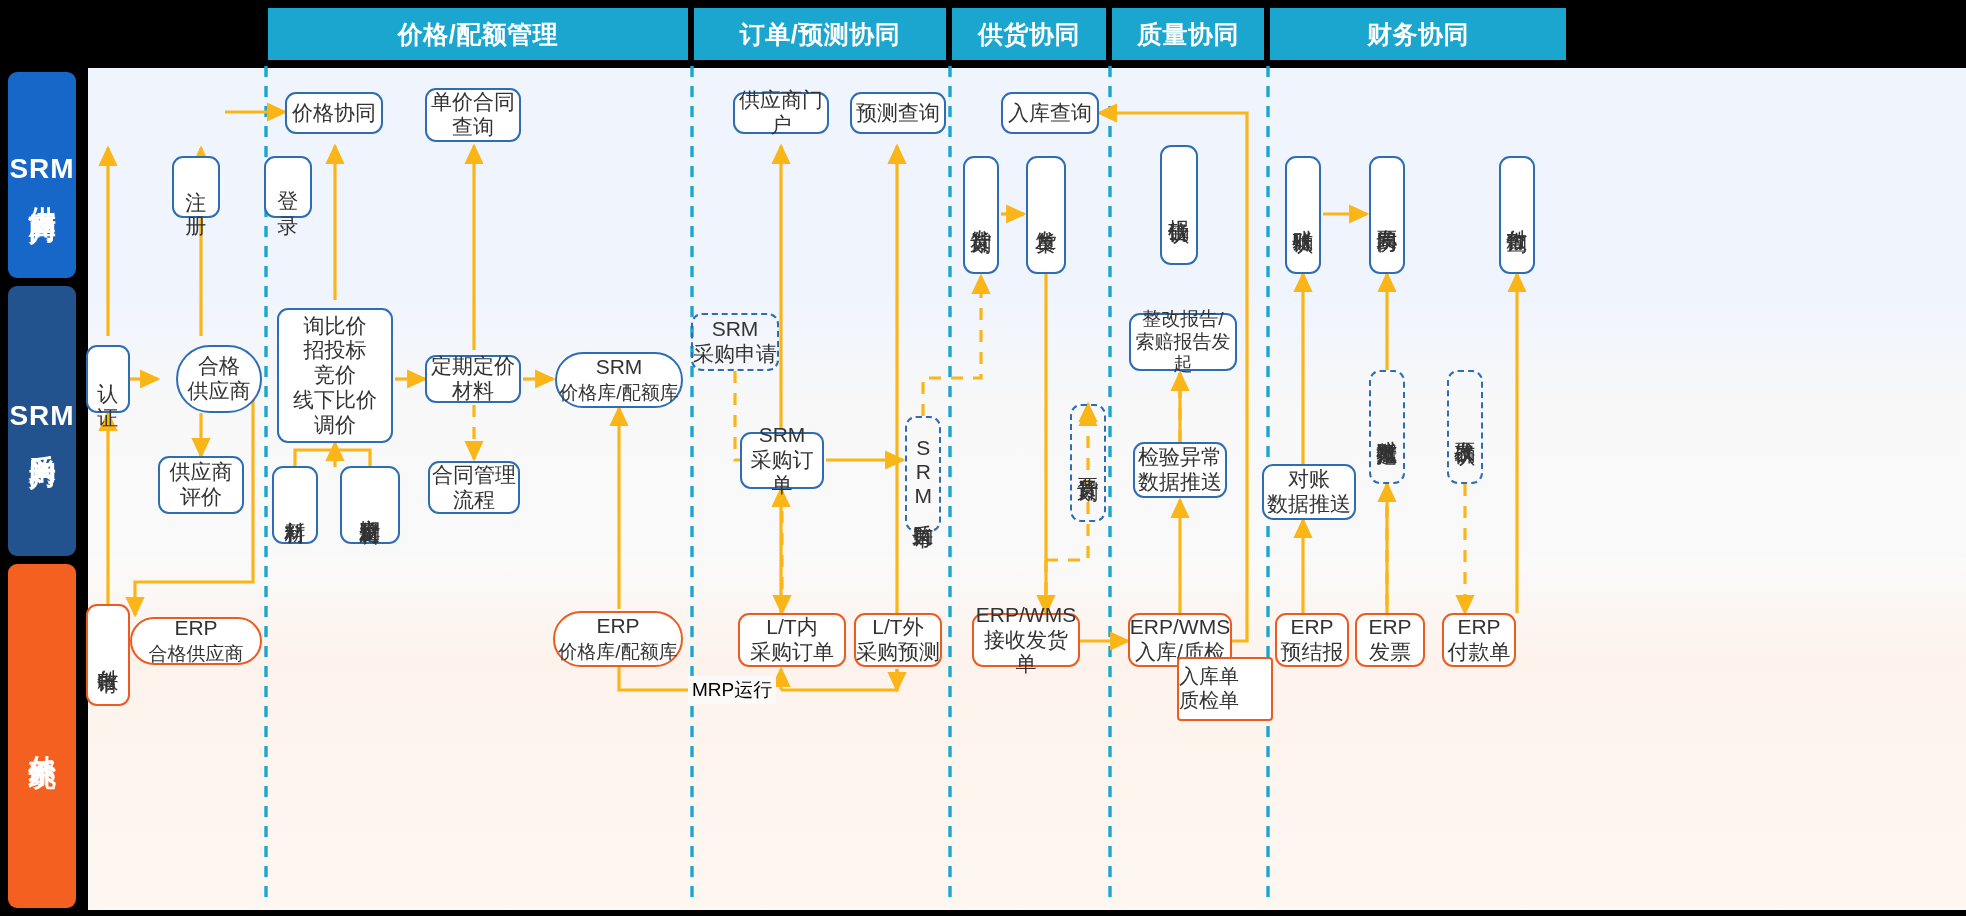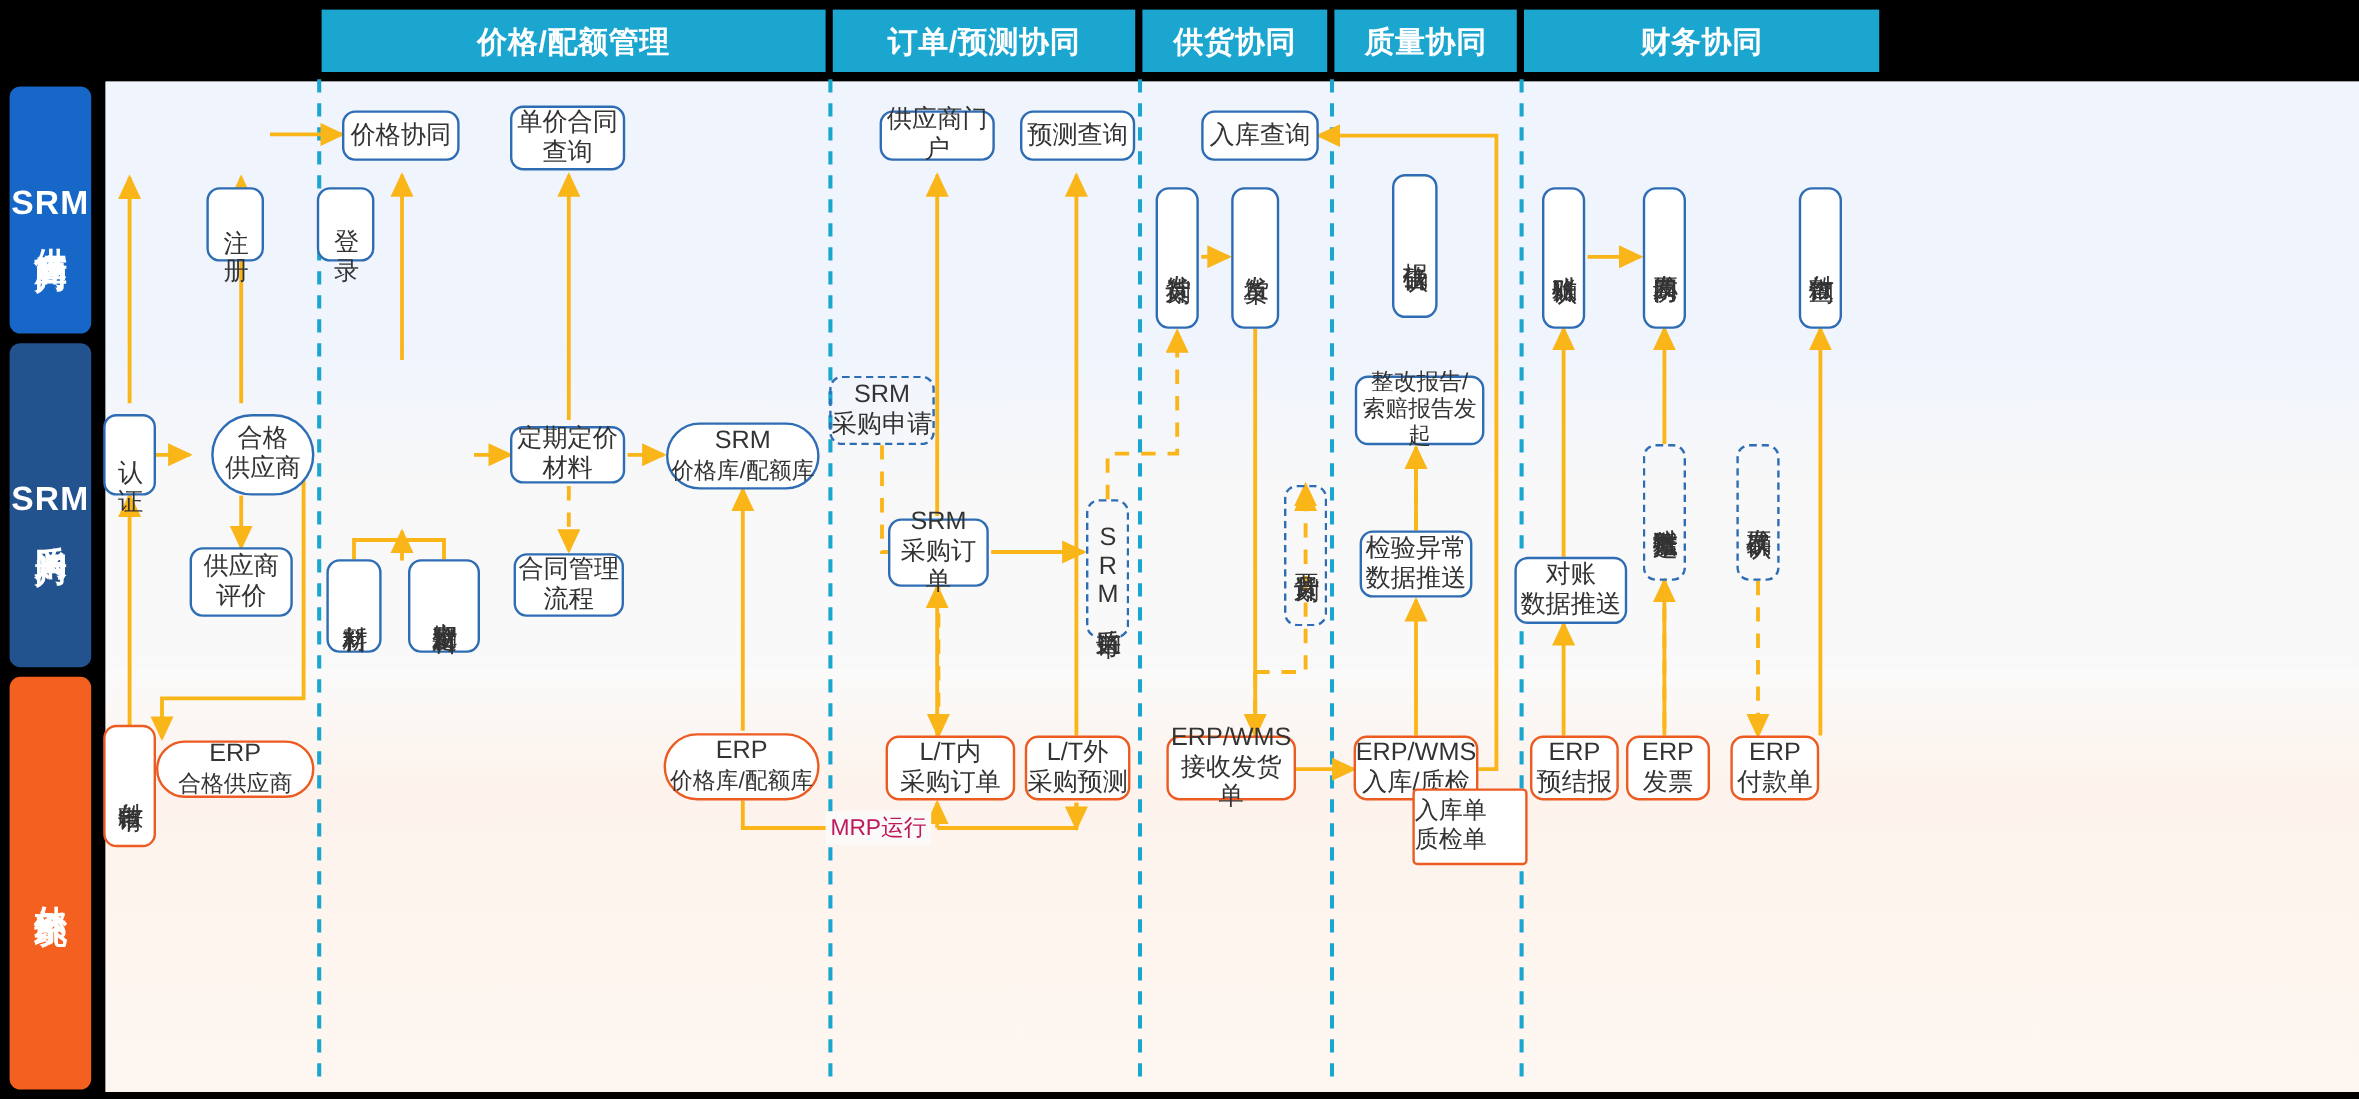--- a/index.html
+++ b/index.html
@@ -35,21 +35,21 @@
   
   .node{position:absolute;box-sizing:border-box;background:#fff;
         display:flex;align-items:center;justify-content:center;text-align:center;
         color:#333;line-height:1.18;}
   .n-blue  {border:2.5px solid #2E6DB4;border-radius:11px;font-size:21px;}
   .n-blue-r{border:2.5px solid #2E6DB4;border-radius:40px;font-size:21px;}
   .n-dash  {border:2.5px dashed #2E6DB4;border-radius:11px;font-size:21px;background:transparent;}
   .n-org   {border:2.5px solid #EB5B22;border-radius:11px;font-size:21px;}
   .n-org-r {border:2.5px solid #EB5B22;border-radius:40px;font-size:21px;}
   .vtext{writing-mode:vertical-rl;text-orientation:upright;letter-spacing:1px;line-height:1.12;}
-  .lbl{position:absolute;background:#FBFAF8;font-size:19px;color:#be185d;padding:1px 4px;}
+  .lbl{position:absolute;background:#FBFAF8;font-size:19px;color:#000000;padding:1px 4px;}
 </style>
 </head>
 <body>
 
 <div id="stage">
 
   <div class="hdr" style="left:268px;width:420px;">
       <span>价格/配额管理</span>
     </div>
   <div class="hdr" style="left:694px;width:252px;">
@@ -203,20 +203,23 @@
 
   <div class="node n-blue" style="left:86px;top:345px;width:44px;height:68px;">
     <span class="vtext">认 证</span>
     </div>
   <div class="node n-blue-r" style="left:176px;top:345px;width:86px;height:68px;">
     <span>合格<br>供应商</span>
     </div>
   <div class="node n-blue" style="left:158px;top:456px;width:86px;height:58px;">
     <span>供应商<br>评价</span>
     </div>
+  <div class="node n-blue" style="left:277px;top:308px;width:116px;height:135px;">
+    <span>询比价<br>招投标<br>竞价<br>线下比价<br>调价</span>
+    </div>
   <div class="node n-blue" style="left:272px;top:466px;width:46px;height:78px;">
     <span class="vtext">新材料</span>
     </div>
   <div class="node n-blue" style="left:340px;top:466px;width:60px;height:78px;">
     <span class="vtext">定期定价材料</span>
     </div>
   <div class="node n-blue" style="left:425px;top:355px;width:96px;height:48px;">
     <span>定期定价材料</span>
     </div>
   <div class="node n-blue" style="left:428px;top:461px;width:92px;height:53px;">

